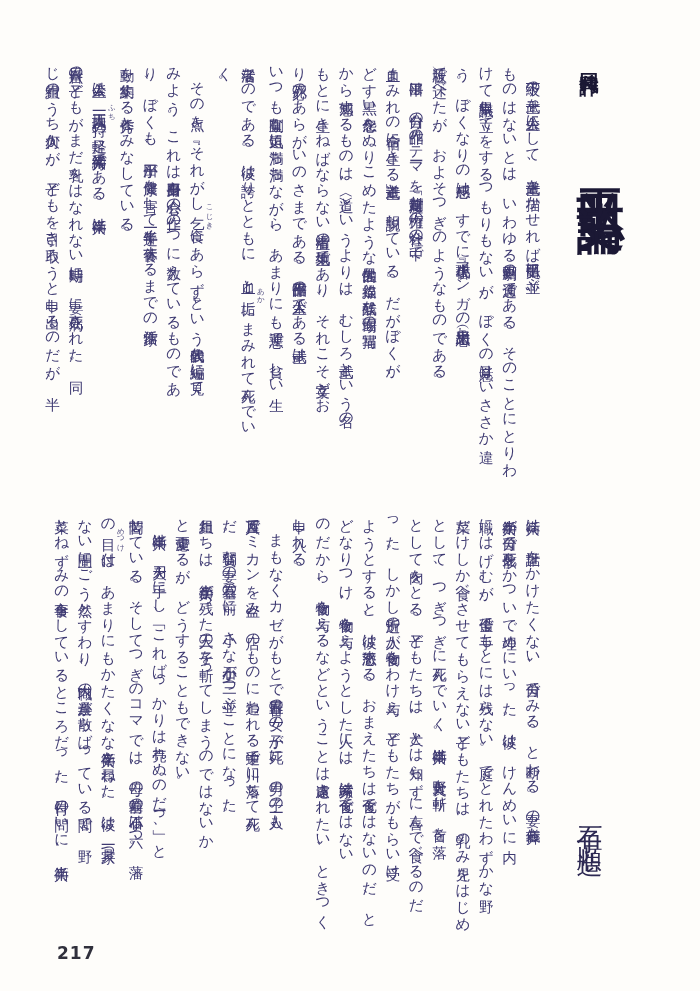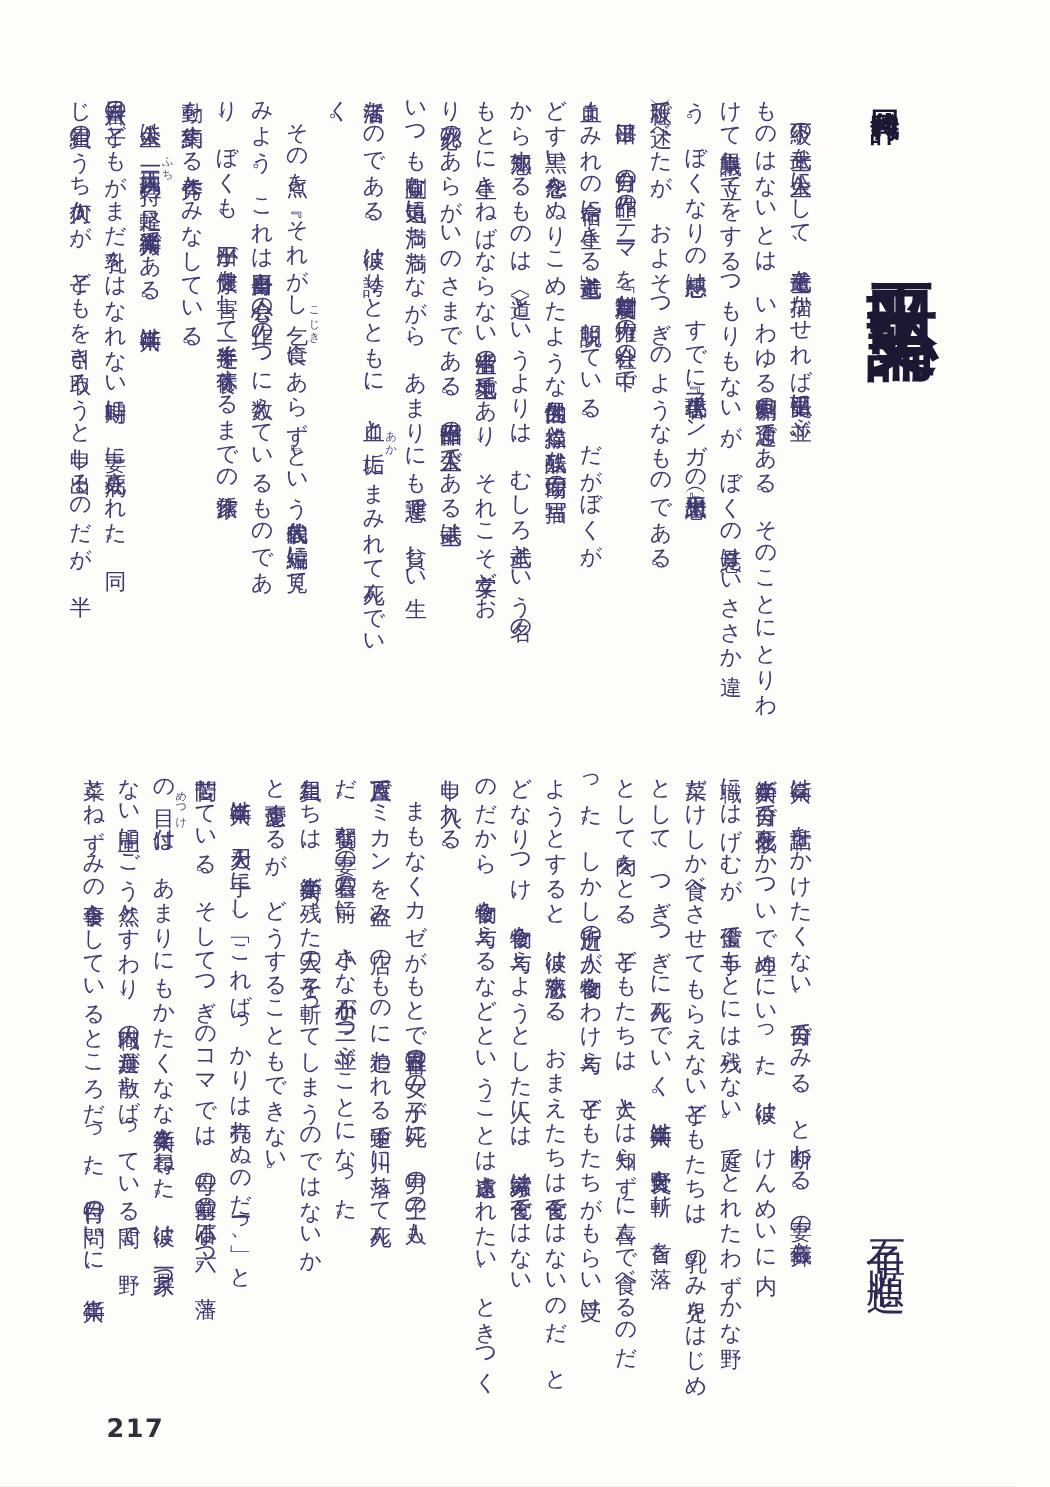--- a/index.html
+++ b/index.html
@@ -58,21 +58,21 @@
   .author{
     position:absolute;
     left:573px;top:806px;
     font-size:26px;
     letter-spacing:4px;
     color:#2c2852;
   }
   
   .pagenum{
     position:absolute;
-    left:71px;top:943px;
+    left:57px;top:943px;
     font-family:"DejaVu Sans",sans-serif;
     font-weight:bold;
     font-size:17px;
     letter-spacing:1px;
     color:#30303c;
   }
 </style>
 </head>
 <body>
 

